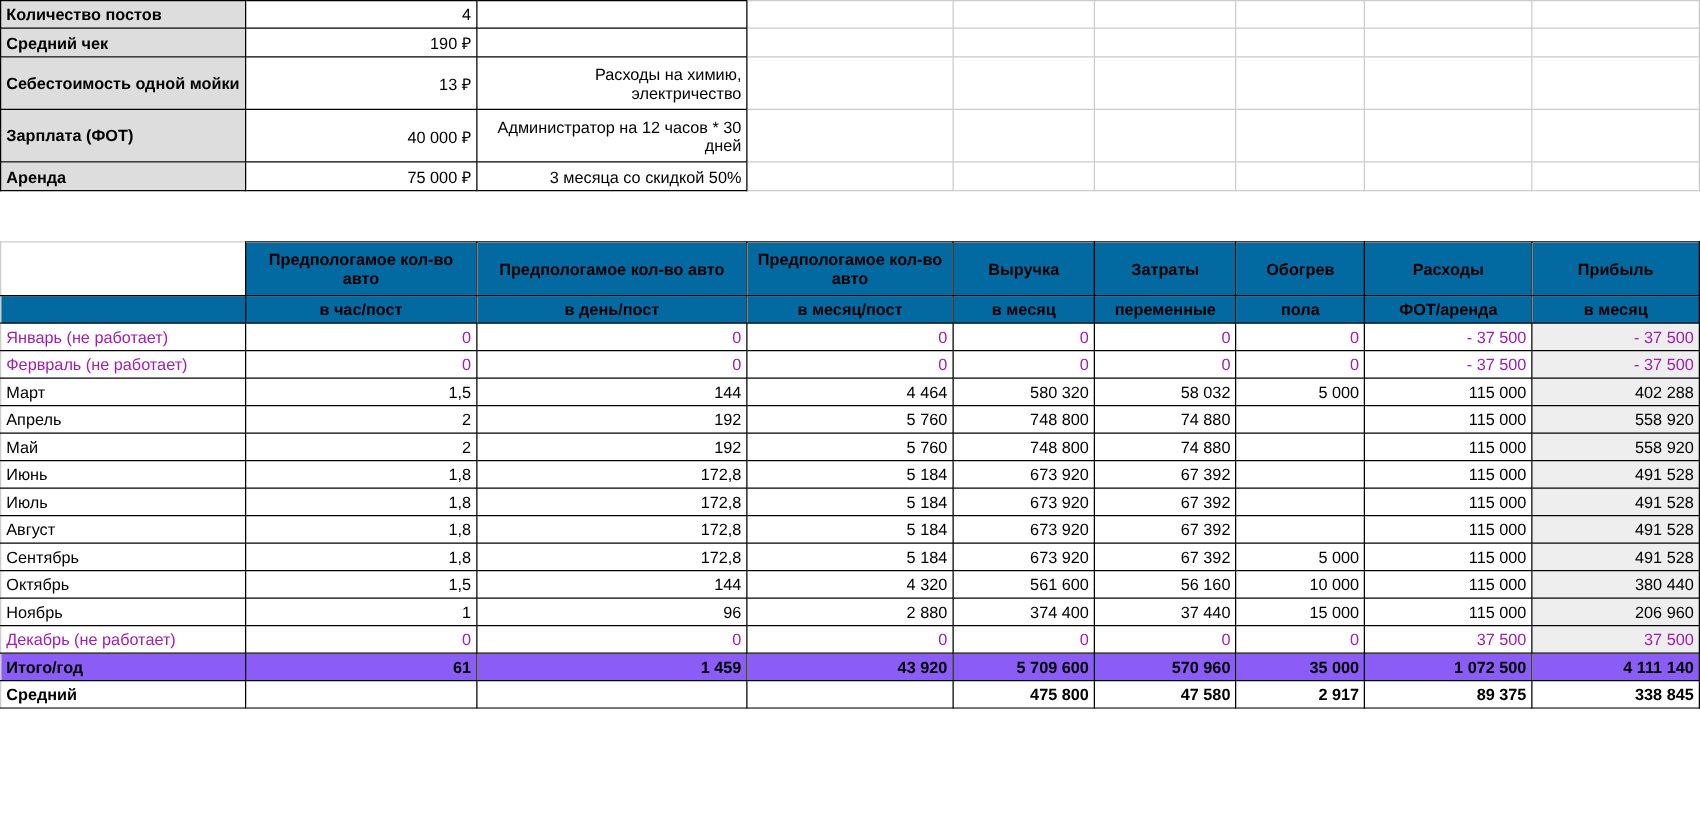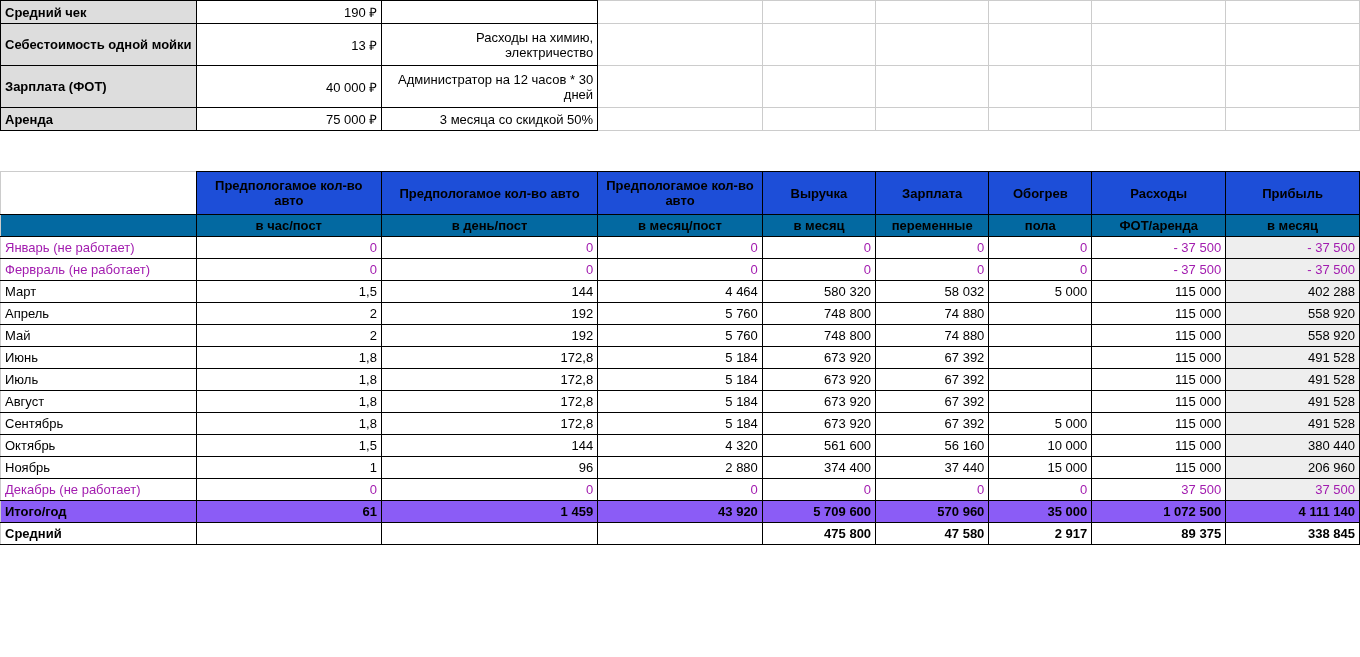--- a/index.html
+++ b/index.html
@@ -24,21 +24,21 @@
     overflow: hidden;
   }
   .label-cell {
     background: #ddd;
     font-weight: bold;
     text-align: left;
   }
   .num { text-align: right; }
   .note { text-align: right; }
   .header1 {
-    background: #1d4ed8;
+    background: #0369a1;
     font-weight: bold;
     text-align: center;
     padding: 6px 4px;
   }
   .header2 {
     background: #0369a1;
     text-align: center;
   }
   .red { color: #a21caf; }
   .shade { background: #eee; }
@@ -58,20 +58,31 @@
       <col style="width:180px">
       <col style="width:210px">
     <col style="width:160px">
       <col style="width:110px">
       <col style="width:110px">
     <col style="width:100px">
       <col style="width:130px">
       <col style="width:130px">
   </colgroup>
   <tbody id="params-body">
+      <tr>
+        <td class="label-cell" style="height: 22px;">Количество постов</td>
+        <td class="num">4</td>
+        <td class="note"></td>
+        <td style="border: 1px solid rgb(204, 204, 204);"></td>
+        <td style="border: 1px solid rgb(204, 204, 204);"></td>
+        <td style="border: 1px solid rgb(204, 204, 204);"></td>
+        <td style="border: 1px solid rgb(204, 204, 204);"></td>
+        <td style="border: 1px solid rgb(204, 204, 204);"></td>
+        <td style="border: 1px solid rgb(204, 204, 204);"></td>
+      </tr>
       <tr>
         <td class="label-cell" style="height: 22px;">Средний чек</td>
         <td class="num">190 ₽</td>
         <td class="note"></td>
         <td style="border: 1px solid rgb(204, 204, 204);"></td>
         <td style="border: 1px solid rgb(204, 204, 204);"></td>
         <td style="border: 1px solid rgb(204, 204, 204);"></td>
         <td style="border: 1px solid rgb(204, 204, 204);"></td>
         <td style="border: 1px solid rgb(204, 204, 204);"></td>
         <td style="border: 1px solid rgb(204, 204, 204);"></td>
@@ -126,21 +137,21 @@
       <col style="width:130px">
       <col style="width:130px">
   </colgroup>
   <thead>
     <tr id="hdr1">
         <th class="" style="background: rgb(255, 255, 255); border-width: 1px; border-style: solid; border-color: rgb(204, 204, 204) rgb(0, 0, 0) rgb(0, 0, 0) rgb(204, 204, 204); border-image: initial; height: 42px;"></th>
         <th class="header1" style="height: 42px;">Предпологамое кол-во авто</th>
         <th class="header1" style="height: 42px;">Предпологамое кол-во авто</th>
         <th class="header1" style="height: 42px;">Предпологамое кол-во авто</th>
         <th class="header1" style="height: 42px;">Выручка</th>
-        <th class="header1" style="height: 42px;">Зарплата</th>
+        <th class="header1" style="height: 42px;">Затраты</th>
         <th class="header1" style="height: 42px;">Обогрев</th>
         <th class="header1" style="height: 42px;">Расходы</th>
         <th class="header1" style="height: 42px;">Прибыль</th>
       </tr>
     <tr id="hdr2">
         <th class="header2" style="border-left: 1px solid rgb(204, 204, 204);"></th>
         <th class="header2">в час/пост</th>
         <th class="header2">в день/пост</th>
         <th class="header2">в месяц/пост</th>
         <th class="header2">в месяц</th>

